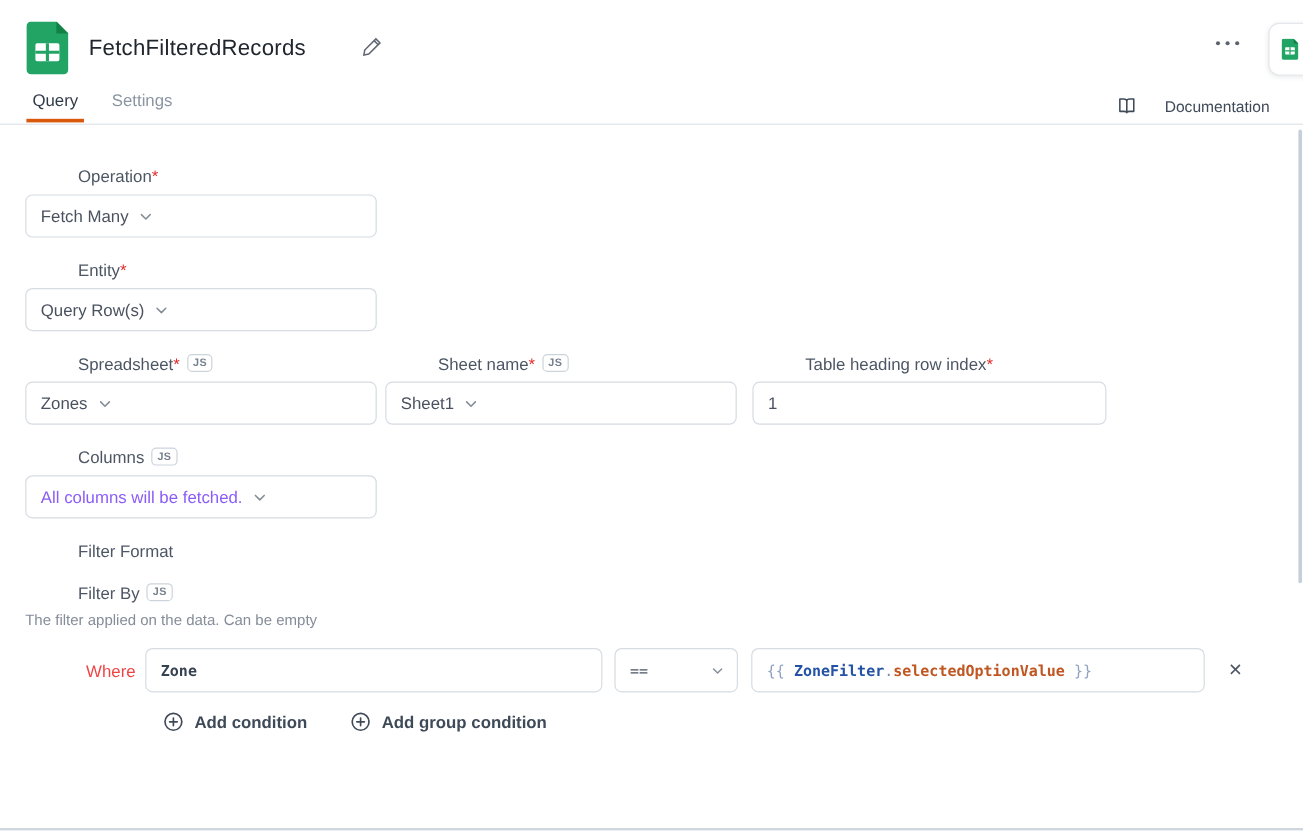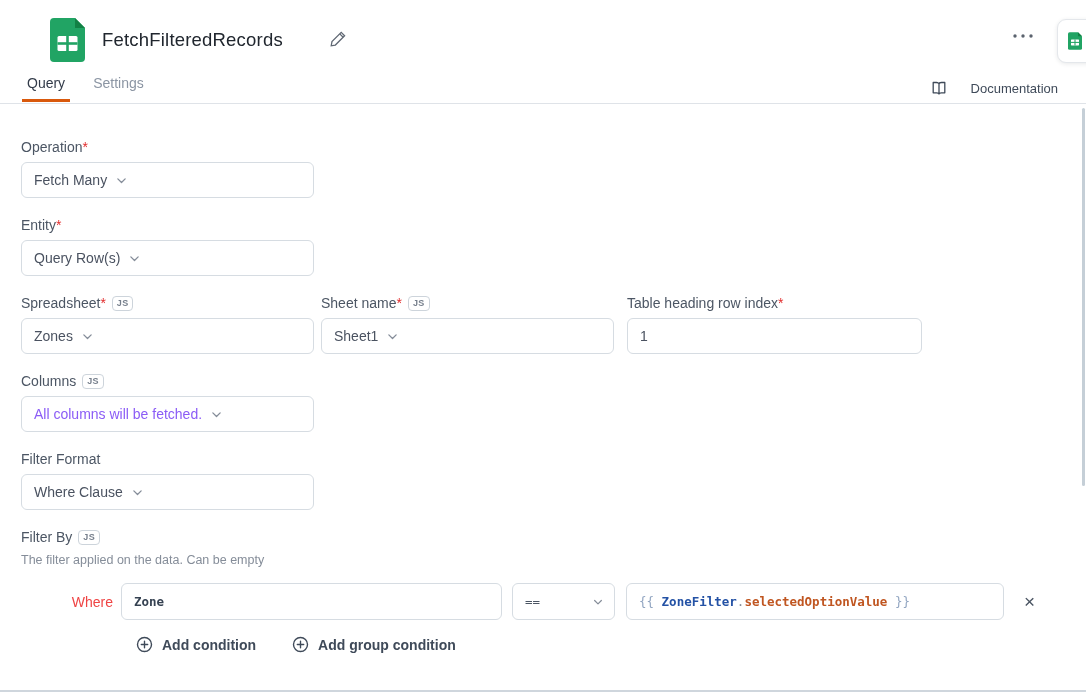--- a/index.html
+++ b/index.html
@@ -2,21 +2,21 @@
 <html><head>
 <meta charset="utf-8">
 <style>
   * { margin:0; padding:0; box-sizing:border-box; }
   html,body { background:#fff; }
   body {
     width:1086px; height:699px; overflow:hidden; position:relative;
     font-family:"Liberation Sans", sans-serif; color:#4a5260;
   }
   
-  .header { padding:18px 0 0 22px; height:62px; position:relative; display:flex; align-items:center;margin-left:28px; }
+  .header { padding:18px 0 0 22px; height:62px; position:relative; display:flex; align-items:center; }
   .sheets-icon { width:35px; height:44px; flex:0 0 auto; }
   .doc-title { font-size:18.5px; color:#20262e; margin-left:17px; letter-spacing:.2px; }
   .pencil { margin-left:46px; margin-top:-4px; cursor:pointer; }
   .more-dots { position:absolute; right:52px; top:33px; cursor:pointer; }
   .side-card {
     position:absolute; top:19px; right:-28px; width:57px; height:44px;
     background:#fff; border:1px solid #e4e7eb; border-radius:9px;
     box-shadow:0 1px 4px rgba(27,37,50,.10); display:flex; align-items:center; padding-left:10px;
   }
   .side-card .sheets-icon { width:14px; height:18px; }
@@ -24,21 +24,21 @@
   .tabbar { position:relative; margin-top:13px; height:29px; border-bottom:1px solid #dfe3e8; display:flex; align-items:flex-start; }
   .tab { font-size:14px; color:#8b95a3; padding:0 5px 10px 5px; cursor:pointer; }
   .tab.first { margin-left:22px; }
   .tab + .tab { margin-left:18px; }
   .tab.active { color:#323b49; border-bottom:3px solid #d9590c; padding-bottom:8px; font-weight:500; }
   .doc-link { position:absolute; right:28px; top:5px; display:flex; align-items:center; gap:24px; cursor:pointer; }
   .doc-link span { font-size:13px; color:#3f4a59; }
   
   .content { padding:35px 22px 0 21px; }
   .group { margin-bottom:19px; }
-  .label-row { display:flex; align-items:flex-end; margin-bottom:7px; }
+  .label-row { display:flex; align-items:flex-start; margin-bottom:7px;margin-left:44px; }
   .label { font-size:14px; color:#4c5664; }
   .req { color:#e22c2c; font-size:14px; }
   .js-badge {
     display:inline-block; margin-left:6px; font-size:9px; line-height:1;
     color:#767f8c; border:1px solid #cdd4db; border-radius:4px; padding:2px 4px 2px;
     font-weight:700; letter-spacing:.3px;
   }
   .select, .text-input {
     width:293px; height:36px; background:#fff; border:1px solid #d6dce2; border-radius:6px;
     font-size:14px; color:#4a5260; display:flex; align-items:center; padding:0 12px; position:relative;
@@ -188,26 +188,20 @@
       <svg class="chev" width="13" height="13" viewBox="0 0 16 16">
           <path d="M3.5 6l4.5 4.5L12.5 6" stroke="#858d99" stroke-width="1.6" fill="none" stroke-linecap="round" stroke-linejoin="round"></path>
         </svg>
     </div>
   </div>
 
   <div class="group">
     <div class="label-row">
       <span class="label">Filter Format</span>
     </div>
-    <div class="select">
-      <span>Where Clause</span>
-      <svg class="chev" width="13" height="13" viewBox="0 0 16 16">
-          <path d="M3.5 6l4.5 4.5L12.5 6" stroke="#858d99" stroke-width="1.6" fill="none" stroke-linecap="round" stroke-linejoin="round"></path>
-        </svg>
-    </div>
   </div>
 
   <div>
     <div class="label-row" style="margin-bottom:9px">
       <span class="label">Filter By</span>
       <span class="js-badge">JS</span>
     </div>
     <div class="helper">The filter applied on the data. Can be empty</div>
 
     <div class="where-row">

